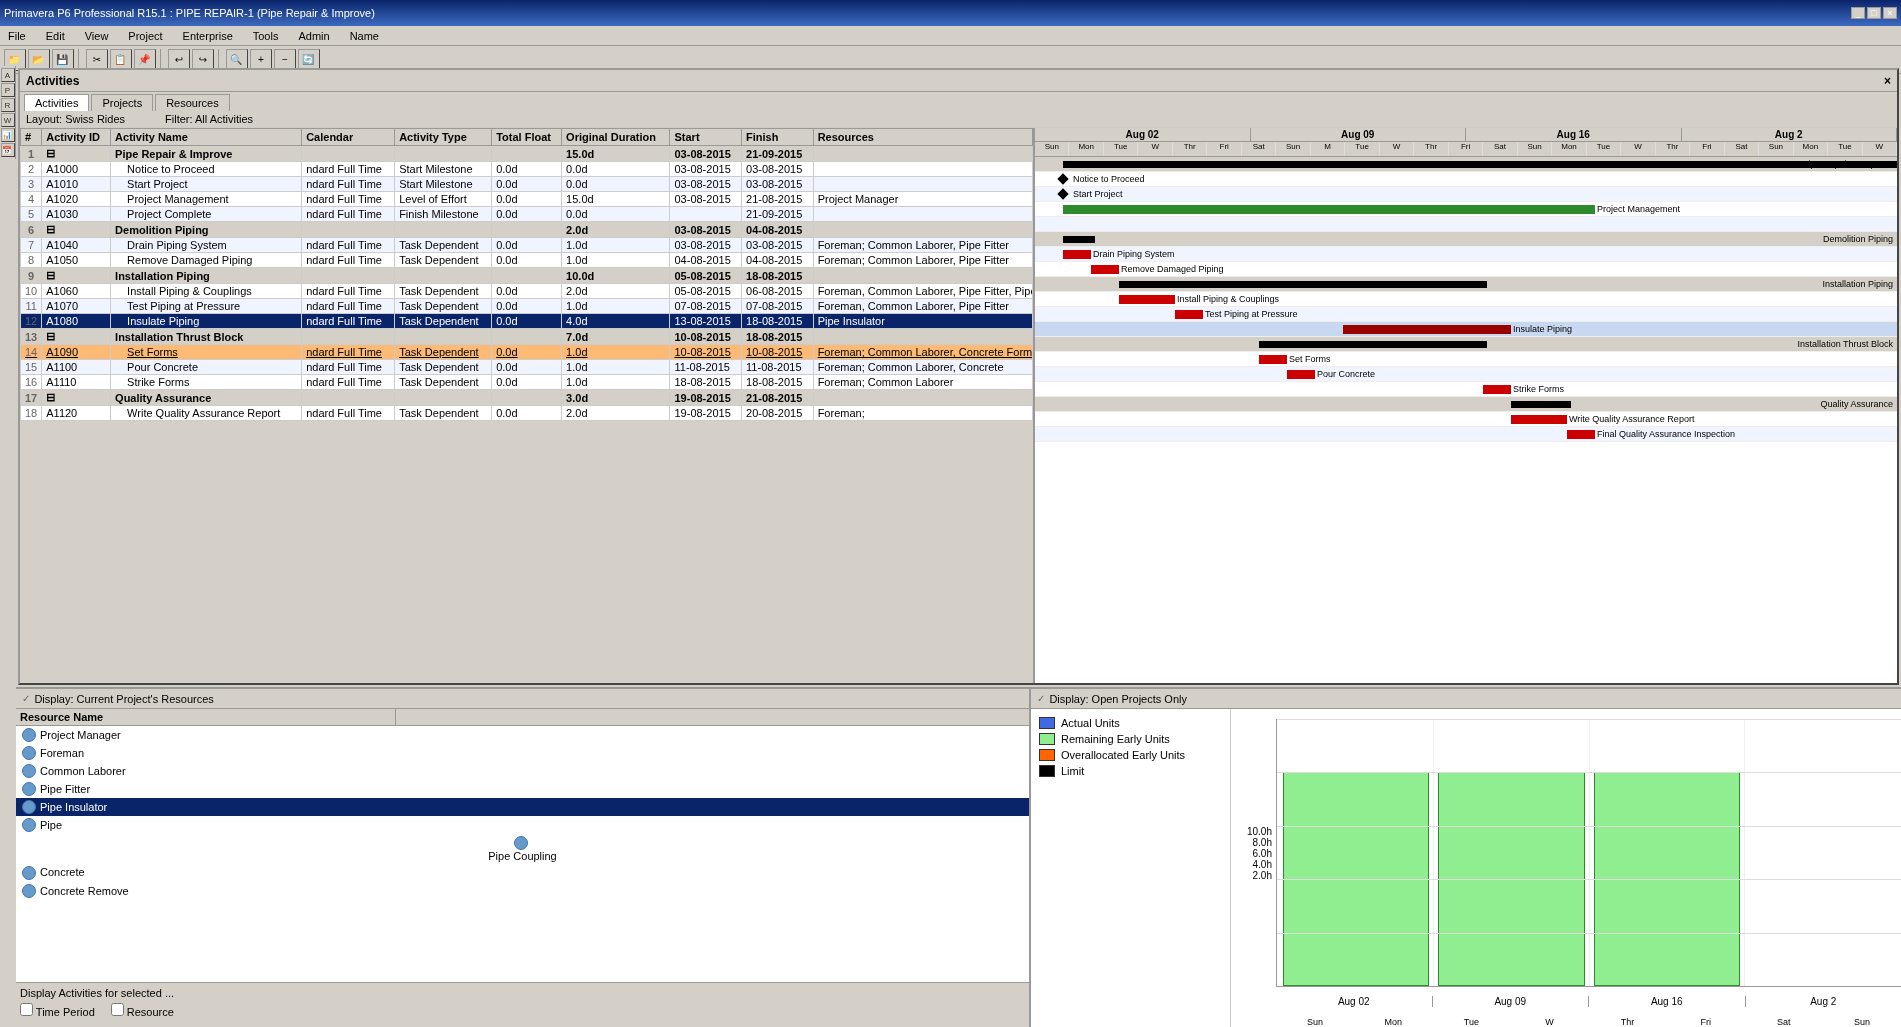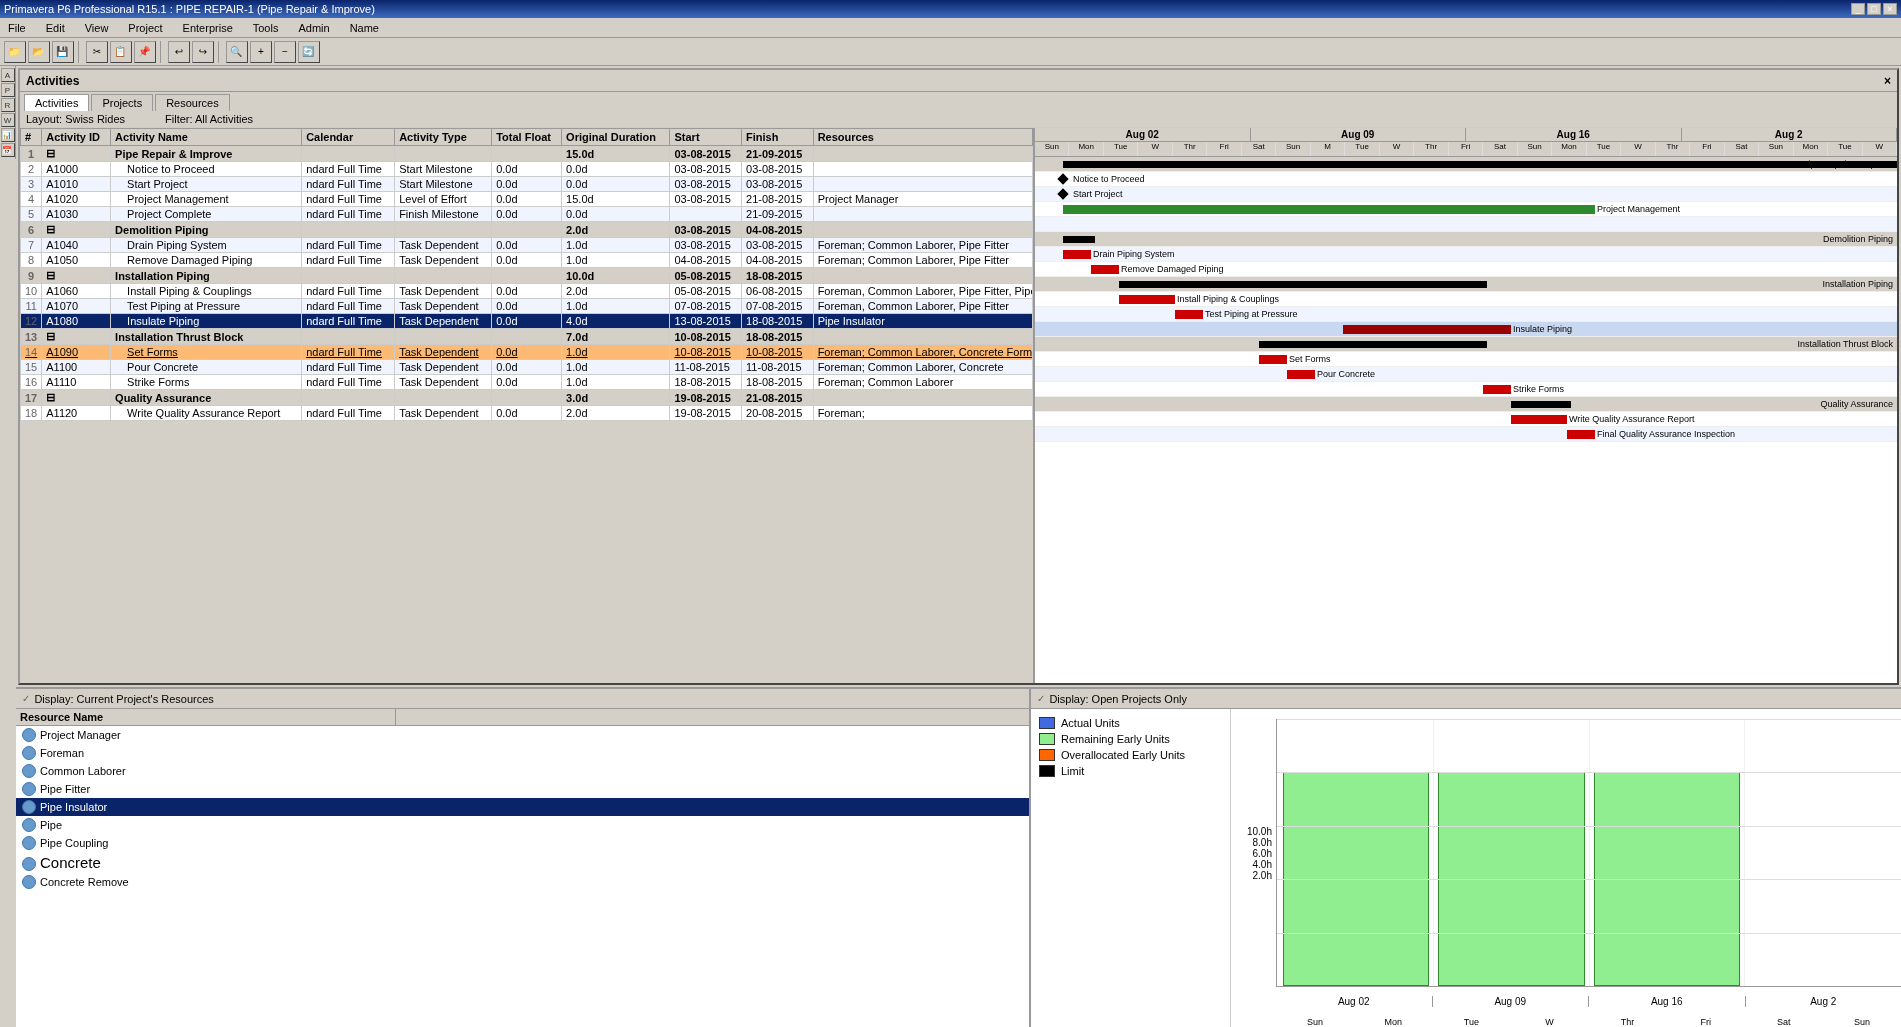--- a/index.html
+++ b/index.html
@@ -1,19 +1,19 @@
 <!DOCTYPE html>
 <html><head>
   <meta charset="utf-8">
   <style>
     * { box-sizing: border-box; margin: 0; padding: 0; }
     body { font-family: 'Arial', sans-serif; font-size: 11px; background: #d4d0c8; overflow: hidden; width: 1901px; height: 1027px; }
     
     
-    .title-bar { background: linear-gradient(to bottom, #0a246a, #3d6bc0); color: white; height: 18px; display: flex; align-items: center; justify-content: space-between; padding: 0 4px; font-size: 11px; }
+    .title-bar { background: linear-gradient(to bottom, #0a246a, #3d6bc0); color: white; height: 26px; display: flex; align-items: center; justify-content: space-between; padding: 0 4px; font-size: 11px; }
     .title-bar-buttons { display: flex; gap: 2px; }
     .title-bar-btn { width: 14px; height: 12px; background: #d4d0c8; border: 1px solid #999; font-size: 9px; display: flex; align-items: center; justify-content: center; cursor: pointer; }
     
     
     .menu-bar { background: #d4d0c8; height: 20px; display: flex; align-items: center; border-bottom: 1px solid #999; padding: 0 4px; gap: 12px; font-size: 11px; }
     .menu-item { cursor: pointer; padding: 2px 4px; }
     
     
     .toolbar { background: #d4d0c8; height: 28px; display: flex; align-items: center; padding: 2px 4px; gap: 2px; border-bottom: 1px solid #999; }
     .toolbar-btn { width: 22px; height: 22px; background: #d4d0c8; border: 1px outset #999; display: flex; align-items: center; justify-content: center; cursor: pointer; font-size: 10px; }
@@ -542,33 +542,44 @@
             <span>Pipe Fitter</span>
           </div>
           <div style="display: flex; align-items: center; padding: 2px 6px; font-size: 11px; cursor: pointer; background: rgb(10, 36, 106); color: white;">
             <div style="width: 14px; height: 14px; border-radius: 50%; background: rgb(102, 153, 204); border: 1px solid rgb(68, 119, 170); margin-right: 4px; flex-shrink: 0;"></div>
             <span>Pipe Insulator</span>
           </div>
           <div style="display: flex; align-items: center; padding: 2px 6px; font-size: 11px; cursor: pointer;">
             <div style="width: 14px; height: 14px; border-radius: 50%; background: rgb(102, 153, 204); border: 1px solid rgb(68, 119, 170); margin-right: 4px; flex-shrink: 0;"></div>
             <span>Pipe</span>
           </div>
+          <div style="display: flex; align-items: center; padding: 2px 6px; font-size: 11px; cursor: pointer; flex-direction: column;">
+            <div style="width: 14px; height: 14px; border-radius: 50%; background: rgb(102, 153, 204); border: 1px solid rgb(68, 119, 170); margin-right: 4px; flex-shrink: 0;"></div>
+            <span>Pipe Coupling</span>
+          </div>
+          <div style="display: flex; align-items: flex-start; padding: 2px 6px; font-size: 11px; cursor: pointer;">
+            <div style="width: 14px; height: 14px; border-radius: 50%; background: rgb(102, 153, 204); border: 1px solid rgb(68, 119, 170); margin-right: 4px; flex-shrink: 0;"></div>
+            <span>Concrete</span>
+          </div>
           <div style="display: flex; align-items: center; padding: 2px 6px; font-size: 11px; cursor: pointer;">
             <div style="width: 14px; height: 14px; border-radius: 50%; background: rgb(102, 153, 204); border: 1px solid rgb(68, 119, 170); margin-right: 4px; flex-shrink: 0;"></div>
-            <span>Pipe Coupling</span>
-          </div>
-          <div style="display: flex; align-items: flex-end; padding: 2px 6px; font-size: 15px; cursor: pointer;">
-            <div style="width: 14px; height: 14px; border-radius: 50%; background: rgb(102, 153, 204); border: 1px solid rgb(68, 119, 170); margin-right: 4px; flex-shrink: 0;"></div>
-            <span>Concrete</span>
-          </div>
-          <div style="display: flex; align-items: center; padding: 2px 6px; font-size: 11px; cursor: pointer;">
-            <div style="width: 14px; height: 14px; border-radius: 50%; background: rgb(102, 153, 204); border: 1px solid rgb(68, 119, 170); margin-right: 4px; flex-shrink: 0;"></div>
             <span>Concrete Remove</span>
           </div>
         </div>
+      <div class="bottom-footer">
+        <div>Display Activities for selected ...</div>
+        <div class="checkbox-row">
+          <label>
+            <input type="checkbox" style=""> Time Period
+          </label>
+          <label>
+            <input type="checkbox" style=""> Resource
+          </label>
+        </div>
+      </div>
     </div>
 
     <div class="resource-chart-panel">
       <div class="sub-panel-header">
         <span style="font-size:10px; color:#666; margin-right:4px;">✓</span>
         <span>Display: Open Projects Only</span>
       </div>
 
       <div style="display:flex; flex:1; overflow:hidden;">
 

